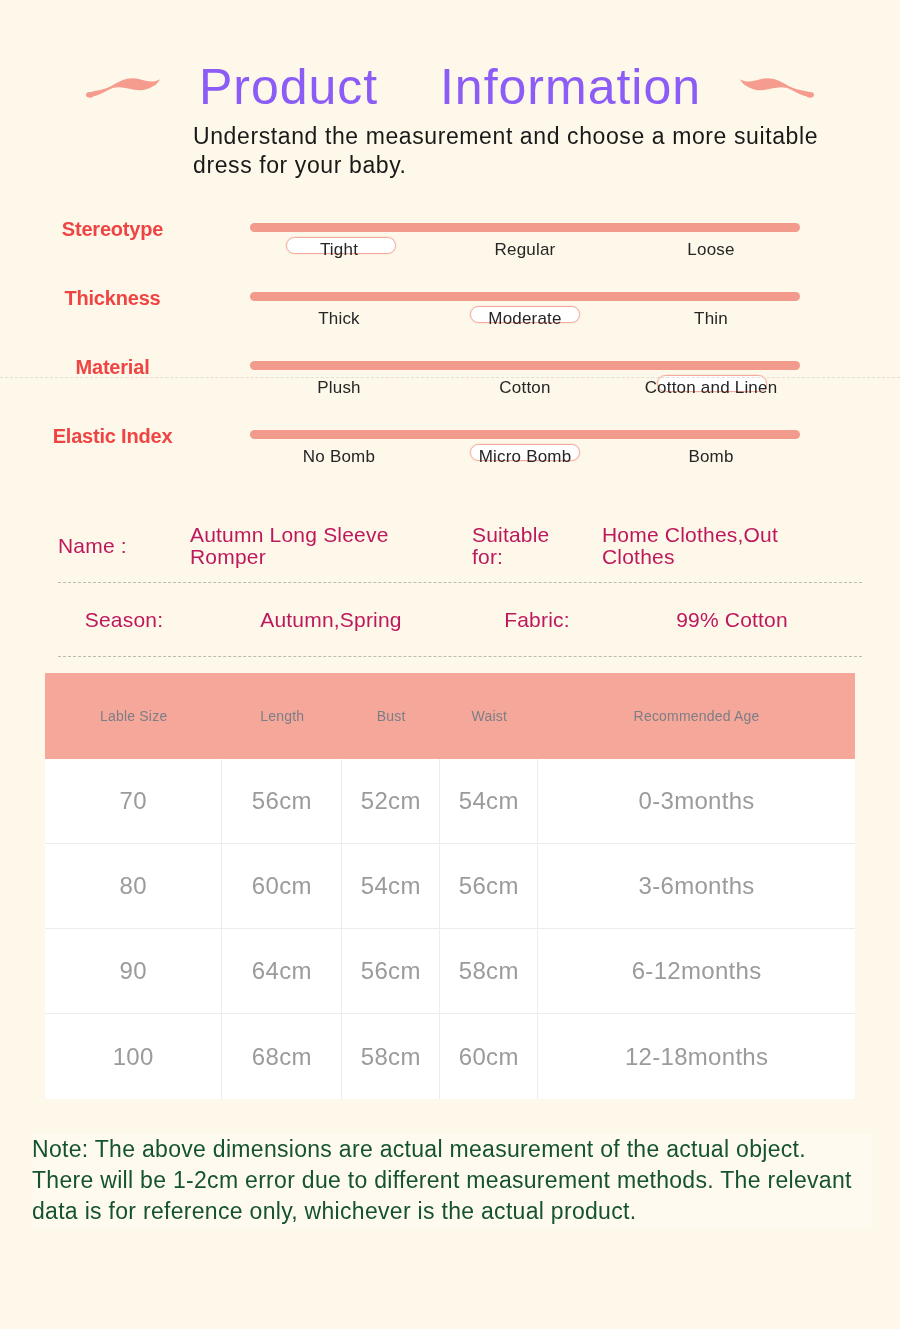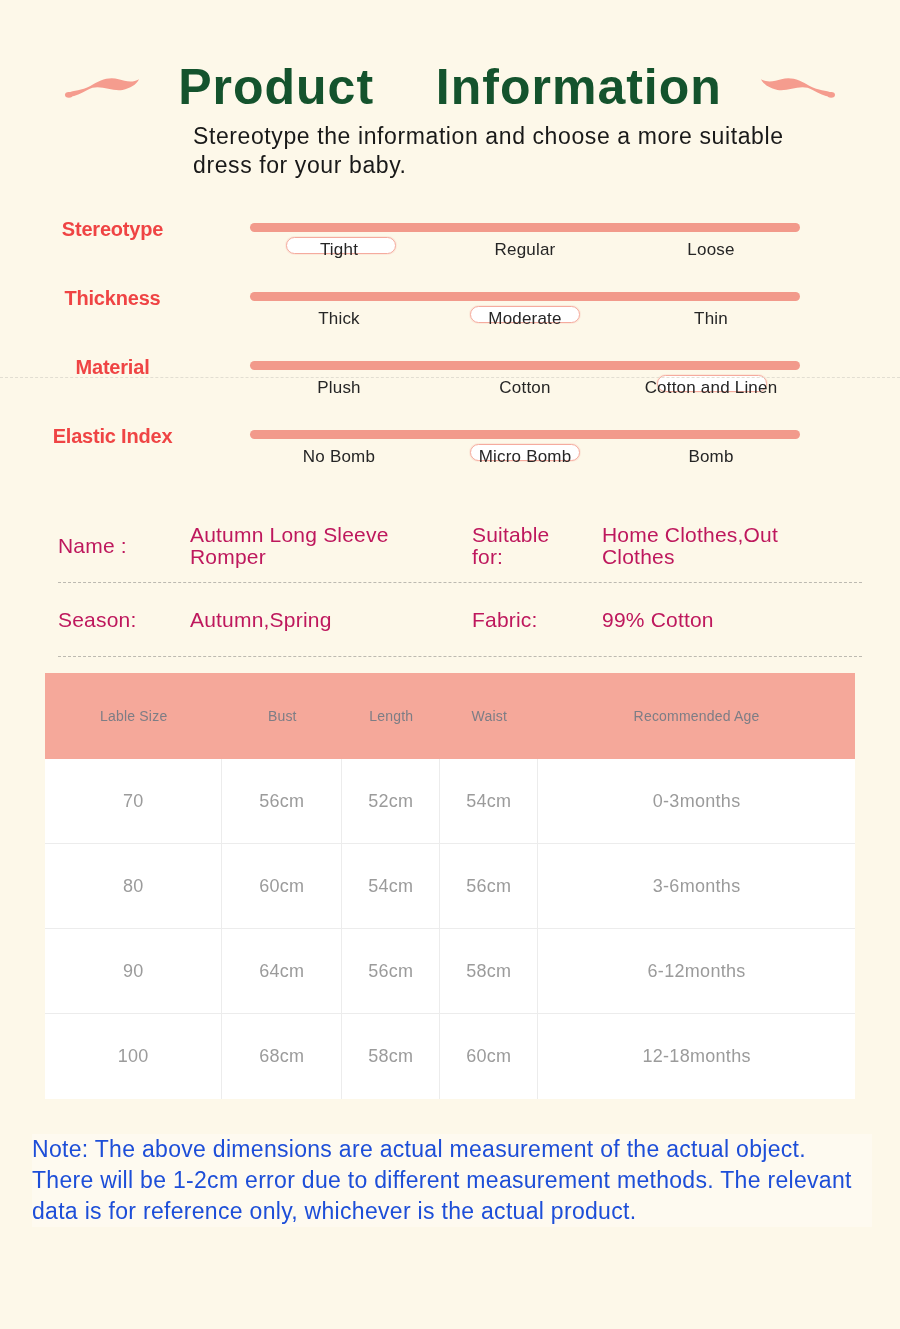--- a/index.html
+++ b/index.html
@@ -9,22 +9,22 @@
     position:relative; width:900px; height:1329px;
     background:#fdf8e9; overflow:hidden;
   }
 
   
   .title-row {
     position:absolute; top:58px; left:0; width:100%;
     display:flex; align-items:center; justify-content:center; gap:36px;
   }
   .title {
-    font-size:50px; line-height:58px; color:#14532d;
-    font-weight:700; letter-spacing:1px; word-spacing:16px; white-space:pre;
+    font-size:50px; line-height:58px; color:#8b5cf6;
+    font-weight:400; letter-spacing:1px; word-spacing:16px; white-space:pre;
   }
   .swash { width:78px; height:30px; flex:0 0 auto; }
   .swash svg { width:100%; height:100%; display:block; }
   .swash-right { transform:scaleX(-1); }
 
   .subtitle {
     position:absolute; top:122px; left:193px; width:634px;
     font-size:23px; line-height:29px; color:#191919;
     letter-spacing:0.6px; font-weight:500;
   }
@@ -60,48 +60,48 @@
     border-top:1px dashed #dcd8cd; opacity:0.8;
   }
 
   
   .details { position:absolute; top:510px; left:58px; width:804px; }
   .detail-row {
     display:grid; grid-template-columns:132px 282px 130px 1fr;
     align-items:center; border-bottom:1px dashed #bdbab1;
   }
   .detail-row.r1 { height:73px; }
-  .detail-row.r2 { height:74px; }
+  .detail-row.r2 { height:74px;text-align:center; }
   .detail-row .lbl, .detail-row .val {
     font-size:21px; line-height:22px; color:#be185d; letter-spacing:0.2px;
   }
   .val.wrap-narrow { max-width:205px; }
   .lbl.wrap-xnarrow { max-width:95px; }
 
   
   .size-table { position:absolute; top:673px; left:45px; width:810px; }
   .st-row { display:grid; grid-template-columns:21.9% 14.8% 12.1% 12.1% 39.1%; }
   .st-header { background:#f5a89a; height:86px; }
   .st-header .cell {
     display:flex; align-items:center; justify-content:center;
     font-size:14px; color:#7d7d85; letter-spacing:0.2px;
   }
   .st-body .st-row { background:#ffffff; height:85px; }
   .st-body .cell {
     display:flex; align-items:center; justify-content:center;
-    font-size:18px; color:#9b9b9b; letter-spacing:0.3px;
+    font-size:24px; color:#9b9b9b; letter-spacing:0.3px;
     border-right:1px solid #ececec; border-bottom:1px solid #ececec;
   }
   .st-body .st-row .cell:last-child { border-right:none; }
   .st-body .st-row:last-child .cell { border-bottom:none;text-align:right; }
 
   
   .note {
     position:absolute; top:1134px; left:32px; width:840px;
-    font-size:23px; line-height:31px; color:#1d4ed8;
+    font-size:23px; line-height:31px; color:#14532d;
     letter-spacing:0.3px; background:rgba(255,255,255,0.35);
   }
 </style>
 </head>
 <body>
 
 <div class="page">
 
   <div class="title-row">
     <span class="swash swash-left">
@@ -111,21 +111,21 @@
       </svg>
     </span>
     <span class="title">Product  Information</span>
     <span class="swash swash-right">
       <svg viewBox="0 0 80 30" xmlns="http://www.w3.org/2000/svg">
         <path fill="#f59c8e" d="M4 21 C1 23 2 26 6 25 C12 24 17 22 24 18 C36 11 48 20 60 18 C68 16 74 13 77 7 C70 11 63 9 56 7 C46 4 36 8 27 14 C18 19 10 18 4 21 Z"></path>
         <ellipse fill="#f59c8e" cx="5" cy="23" rx="4" ry="3"></ellipse>
       </svg>
     </span>
   </div>
-  <div class="subtitle">Stereotype the information and choose a more suitable dress for your baby.</div>
+  <div class="subtitle">Understand the measurement and choose a more suitable dress for your baby.</div>
 
   <div class="sliders">
 
     <div class="slider-row">
       <div class="cat-label">Stereotype</div>
       <div class="track">
         <div class="pill" style="left: calc(16.5% - 55px);"></div>
       </div>
       <div class="opts">
         <span>Tight</span>
@@ -184,22 +184,22 @@
       <span class="lbl">Season:</span>
       <span class="val">Autumn,Spring</span>
       <span class="lbl">Fabric:</span>
       <span class="val">99% Cotton</span>
     </div>
   </div>
 
   <div class="size-table">
     <div class="st-row st-header">
       <div class="cell">Lable Size</div>
+      <div class="cell">Length</div>
       <div class="cell">Bust</div>
-      <div class="cell">Length</div>
       <div class="cell">Waist</div>
       <div class="cell">Recommended Age</div>
     </div>
     <div class="st-body">
       <div class="st-row">
         <div class="cell">70</div>
         <div class="cell">56cm</div>
         <div class="cell">52cm</div>
         <div class="cell">54cm</div>
         <div class="cell">0-3months</div>

